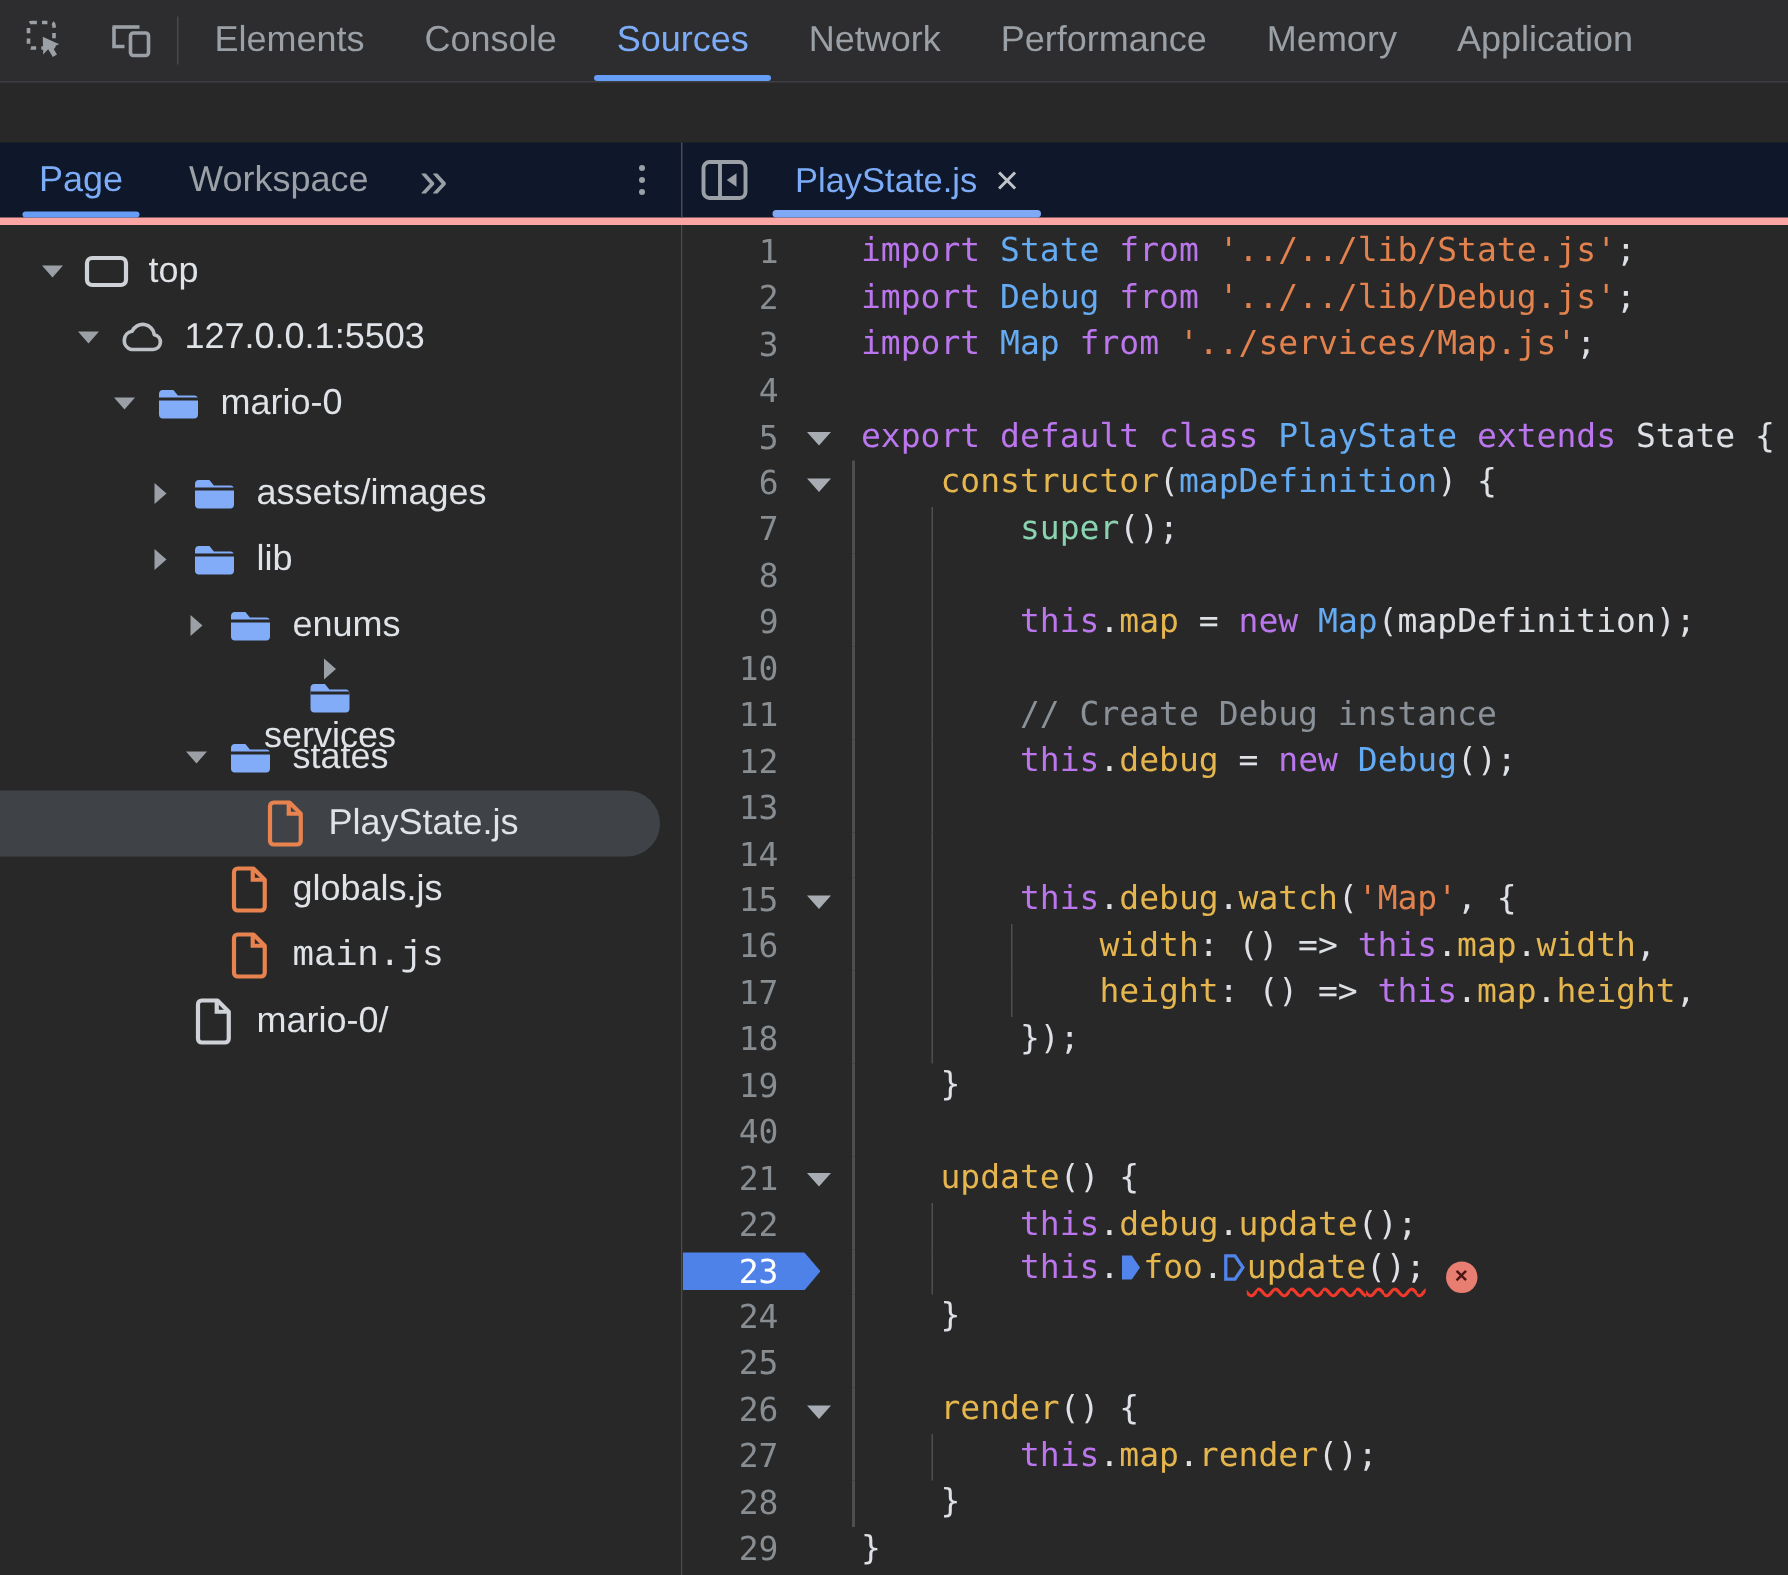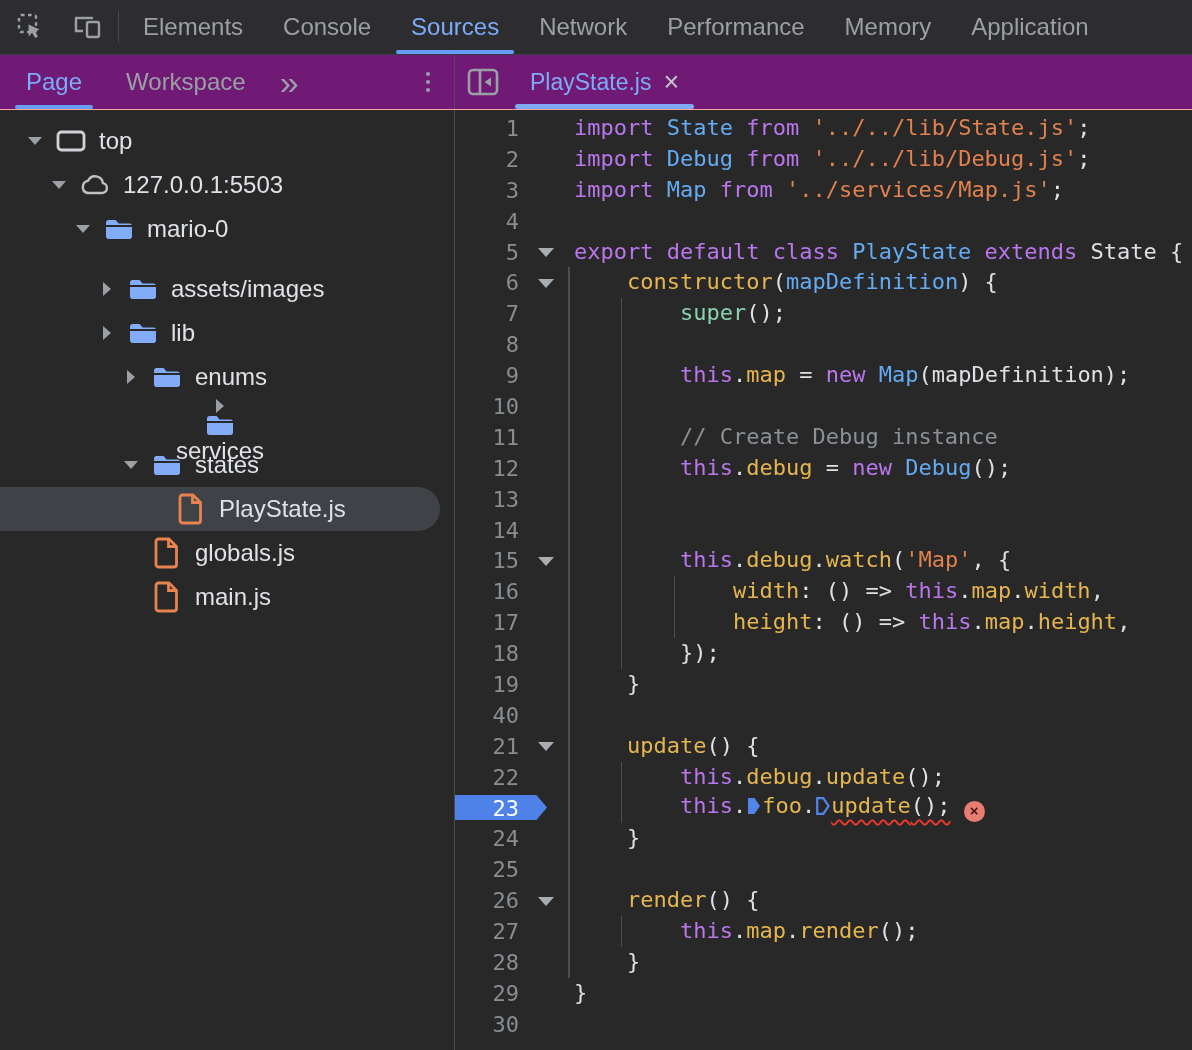--- a/index.html
+++ b/index.html
@@ -12,21 +12,21 @@
   .tb-icons { display:flex; align-items:center; padding:0 14px 0 14px; gap:22px; }
   .tb-iconbtn { display:flex; align-items:center; justify-content:center; width:34px; height:34px; cursor:pointer; }
   .tb-vdiv { width:1px; background:#47484b; margin:11px 0; }
   .mtabs { display:flex; align-items:stretch; margin-left:4px; }
   .mtab { position:relative; display:flex; align-items:center; padding:0 20px;
     color:#9aa0a6; font-size:24px; cursor:pointer; white-space:nowrap; }
   .mtab.active { color:#7cacf8; }
   .tabline { position:absolute; bottom:0; left:5px; right:5px; height:4px; border-radius:4px; background:#669df6; }
 
   
-  .row2 { height:55px; display:flex; background:#701a75; border-bottom:1px solid #fca5a5; }
+  .row2 { height:55px; display:flex; background:#0f172a; border-bottom:5px solid #fca5a5;margin-top:40px; }
   .sidebar-toolbar { width:455px; position:relative; display:flex; align-items:stretch; border-right:1px solid #4a4b4e; }
   .stab { position:relative; display:flex; align-items:center; padding:0 16px; margin-right:12px;
     color:#9aa0a6; font-size:24px; cursor:pointer; }
   .stab.active { color:#7cacf8; }
   .chev { display:flex; align-items:center; color:#9aa0a6; font-size:34px; padding:0 6px; cursor:pointer; line-height:1; }
   .kebab { position:absolute; right:24px; top:0; bottom:0; display:flex; flex-direction:column;
     justify-content:center; gap:4px; cursor:pointer; }
   .kebab i { width:4px; height:4px; border-radius:50%; background:#9aa0a6; }
   .editor-tabbar { flex:1; display:flex; align-items:stretch; }
   .toggle-wrap { display:flex; align-items:center; padding:0 12px; cursor:pointer; }
@@ -266,29 +266,39 @@
       <div class="trow" style="padding-left: 123px;">
         <span class="caret"></span>
         <span class="ticon">
           <svg width="26" height="32" viewBox="0 0 26 32" xmlns="http://www.w3.org/2000/svg">
             <path d="M4.5 2 h10.5 l7.5 7.5 v18 c0 1.4-1.1 2.5-2.5 2.5 H4.5 C3.1 30 2 28.9 2 27.5 v-23 C2 3.1 3.1 2 4.5 2 Z" fill="none" stroke="#e8834f" stroke-width="2.8" stroke-linejoin="round"></path>
             <path d="M14.5 2.5 v7 h7.5" fill="none" stroke="#e8834f" stroke-width="2.8"></path>
           </svg>
         </span>
         <span>globals.js</span>
       </div>
-      <div class="trow" style="padding-left: 123px;">
+      <div class="trow" style="padding-left: 123px; font-family: Liberation Mono, monospace;">
         <span class="caret"></span>
         <span class="ticon">
           <svg width="26" height="32" viewBox="0 0 26 32" xmlns="http://www.w3.org/2000/svg">
             <path d="M4.5 2 h10.5 l7.5 7.5 v18 c0 1.4-1.1 2.5-2.5 2.5 H4.5 C3.1 30 2 28.9 2 27.5 v-23 C2 3.1 3.1 2 4.5 2 Z" fill="none" stroke="#e8834f" stroke-width="2.8" stroke-linejoin="round"></path>
             <path d="M14.5 2.5 v7 h7.5" fill="none" stroke="#e8834f" stroke-width="2.8"></path>
           </svg>
         </span>
         <span>main.js</span>
+      </div>
+      <div class="trow" style="padding-left: 99px;">
+        <span class="caret"></span>
+        <span class="ticon">
+          <svg width="26" height="32" viewBox="0 0 26 32" xmlns="http://www.w3.org/2000/svg">
+            <path d="M4.5 2 h10.5 l7.5 7.5 v18 c0 1.4-1.1 2.5-2.5 2.5 H4.5 C3.1 30 2 28.9 2 27.5 v-23 C2 3.1 3.1 2 4.5 2 Z" fill="none" stroke="#cfd3d8" stroke-width="2.8" stroke-linejoin="round"></path>
+            <path d="M14.5 2.5 v7 h7.5" fill="none" stroke="#cfd3d8" stroke-width="2.8"></path>
+          </svg>
+        </span>
+        <span>mario-0/</span>
       </div>
     </div>
   <div class="editor" id="code">
       <div class="cl">
         <div class="gut">
           <span class="lnum">1</span>
         </div>
         <div class="codearea">
           <span class="codetext"><span class="tok-kw">import </span><span class="tok-def">State</span><span class="tok-kw"> from </span><span class="tok-str">'../../lib/State.js'</span><span class="tok-pln">;</span></span>
         </div>

